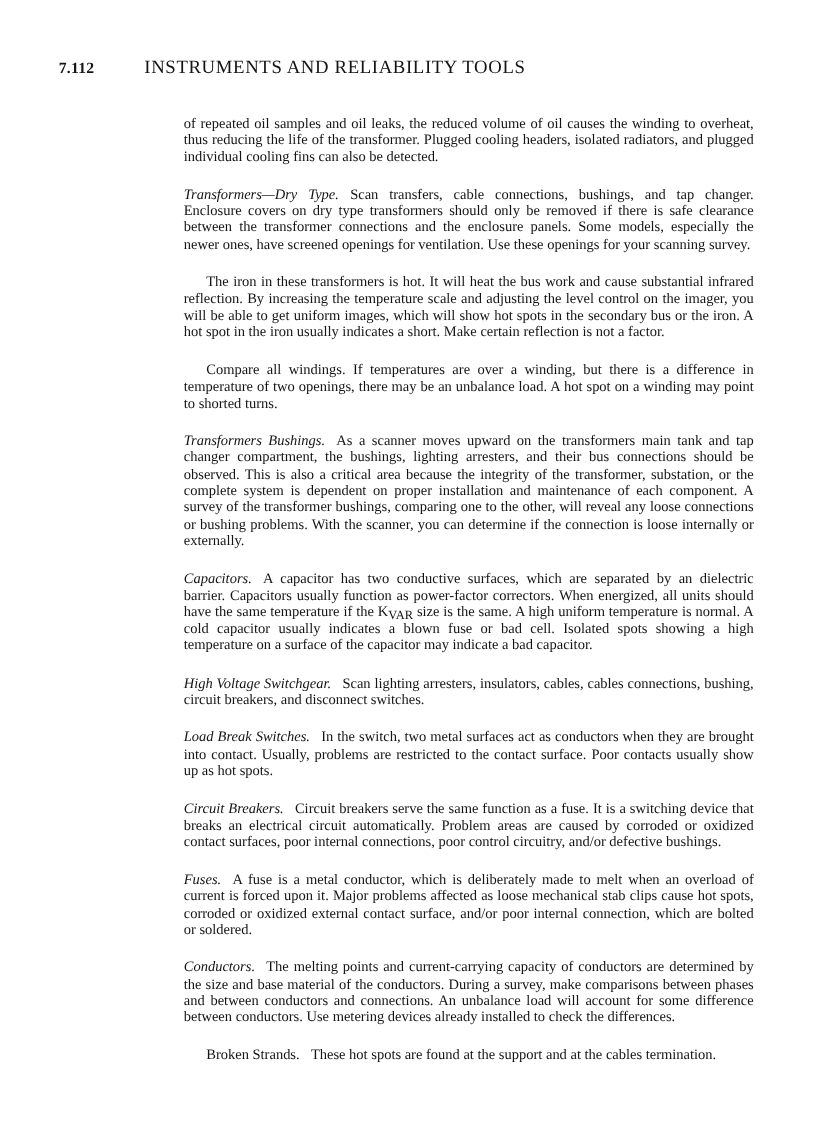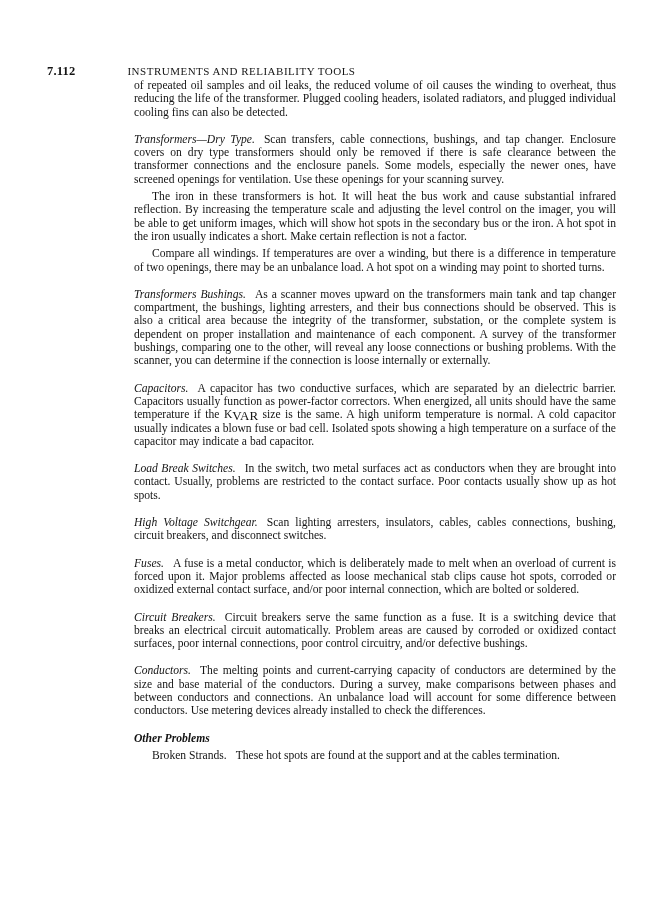--- a/index.html
+++ b/index.html
@@ -12,69 +12,69 @@
     width: 662px;
     height: 900px;
     background: #ffffff;
     font-family: "Liberation Serif", serif;
     color: #141414;
     box-sizing: border-box;
     overflow: hidden;
   }
   .running-header {
     position: absolute;
-    top: 64px;
+    top: 46px;
     left: 47px;
     right: 42px;
     display: flex;
     align-items: baseline;
     text-align: center;
   }
   .folio {
     font-weight: bold;
     font-size: 12.5px;
     letter-spacing: 0.2px;
   }
   .running-head {
-    font-size: 11px;
+    font-size: 15px;
     letter-spacing: 0.5px;
-    margin-left: 52px;
+    margin-left: 40px;
   }
   .document-body {
     position: absolute;
     top: 75px;
     left: 130px;
     width: 490px;
     font-size: 11.6px;
     line-height: 13.3px;
     text-align: justify;
   }
   .document-body p {
-    margin: 4px;
+    margin: 17px;
     padding: 0;
   }
   p.continuation { text-indent: 0; }
   p.indented { text-indent: 18px; }
   p.section { margin-top: 14px; }
   p.subheading {
     margin-top: 14px;
     font-weight: bold;
     font-style: italic;
     text-align: left;
   }
   .runin-bold {
     font-weight: normal;
     font-style: italic;
     padding-right: 9px;
   }
   .runin-italic {
     padding-right: 9px;
   }
   .document-body sub {
-    font-size: 13px;
+    font-size: 10px;
     line-height: 0;
     vertical-align: -2px;
     font-family: Liberation Serif, serif;
   }
 </style>
 </head>
 <body>
 
 <div class="page">
 
@@ -83,22 +83,21 @@
     <span class="running-head">INSTRUMENTS AND RELIABILITY TOOLS</span>
   </div>
 
   <div class="document-body">
       <p class="continuation">of repeated oil samples and oil leaks, the reduced volume of oil causes the winding to overheat, thus reducing the life of the transformer. Plugged cooling headers, isolated radiators, and plugged individual cooling fins can also be detected.</p>
       <p class="section"><span class="runin-bold">Transformers—Dry Type.</span>Scan transfers, cable connections, bushings, and tap changer. Enclosure covers on dry type transformers should only be removed if there is safe clearance between the transformer connections and the enclosure panels. Some models, especially the newer ones, have screened openings for ventilation. Use these openings for your scanning survey.</p>
       <p class="indented">The iron in these transformers is hot. It will heat the bus work and cause substantial infrared reflection. By increasing the temperature scale and adjusting the level control on the imager, you will be able to get uniform images, which will show hot spots in the secondary bus or the iron. A hot spot in the iron usually indicates a short. Make certain reflection is not a factor.</p>
       <p class="indented">Compare all windings. If temperatures are over a winding, but there is a difference in temperature of two openings, there may be an unbalance load. A hot spot on a winding may point to shorted turns.</p>
       <p class="section"><span class="runin-bold">Transformers Bushings.</span>As a scanner moves upward on the transformers main tank and tap changer compartment, the bushings, lighting arresters, and their bus connections should be observed. This is also a critical area because the integrity of the transformer, substation, or the complete system is dependent on proper installation and maintenance of each component. A survey of the transformer bushings, comparing one to the other, will reveal any loose connections or bushing problems. With the scanner, you can determine if the connection is loose internally or externally.</p>
       <p class="section"><span class="runin-bold">Capacitors.</span>A capacitor has two conductive surfaces, which are separated by an dielectric barrier. Capacitors usually function as power-factor correctors. When energized, all units should have the same temperature if the K<sub>VAR</sub> size is the same. A high uniform temperature is normal. A cold capacitor usually indicates a blown fuse or bad cell. Isolated spots showing a high temperature on a surface of the capacitor may indicate a bad capacitor.</p>
+      <p class="section"><span class="runin-bold">High Voltage Switchgear.</span>Scan lighting arresters, insulators, cables, cables connections, bushing, circuit breakers, and disconnect switches.</p>
       <p class="section"><span class="runin-bold">Load Break Switches.</span>In the switch, two metal surfaces act as conductors when they are brought into contact. Usually, problems are restricted to the contact surface. Poor contacts usually show up as hot spots.</p>
-      <p class="section"><span class="runin-bold">High Voltage Switchgear.</span>Scan lighting arresters, insulators, cables, cables connections, bushing, circuit breakers, and disconnect switches.</p>
+      <p class="section"><span class="runin-bold">Circuit Breakers.</span>Circuit breakers serve the same function as a fuse. It is a switching device that breaks an electrical circuit automatically. Problem areas are caused by corroded or oxidized contact surfaces, poor internal connections, poor control circuitry, and/or defective bushings.</p>
       <p class="section"><span class="runin-bold">Fuses.</span>A fuse is a metal conductor, which is deliberately made to melt when an overload of current is forced upon it. Major problems affected as loose mechanical stab clips cause hot spots, corroded or oxidized external contact surface, and/or poor internal connection, which are bolted or soldered.</p>
-      <p class="section"><span class="runin-bold">Circuit Breakers.</span>Circuit breakers serve the same function as a fuse. It is a switching device that breaks an electrical circuit automatically. Problem areas are caused by corroded or oxidized contact surfaces, poor internal connections, poor control circuitry, and/or defective bushings.</p>
       <p class="section"><span class="runin-bold">Conductors.</span>The melting points and current-carrying capacity of conductors are determined by the size and base material of the conductors. During a survey, make comparisons between phases and between conductors and connections. An unbalance load will account for some difference between conductors. Use metering devices already installed to check the differences.</p>
-      <p class="subheading">Other Problems</p>
       <p class="indented"><span class="runin-italic">Broken Strands.</span>These hot spots are found at the support and at the cables termination.</p>
     </div>
 
 </div>
 
 </body></html>

